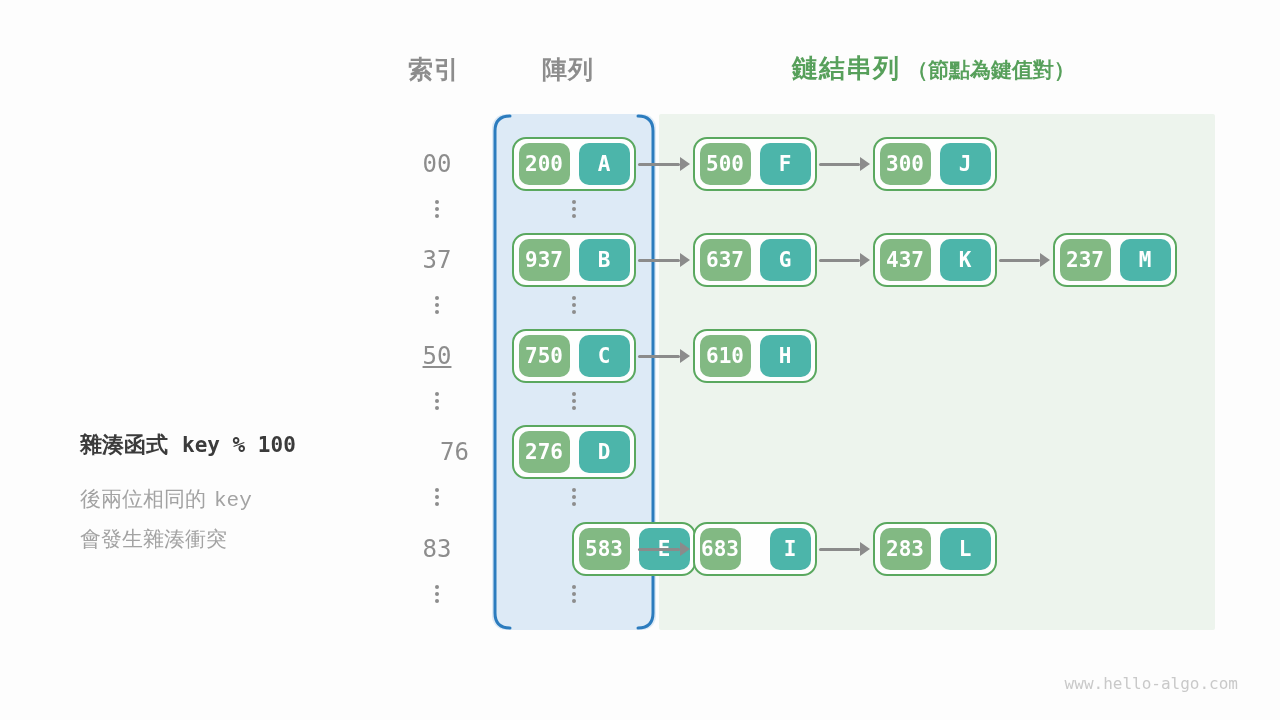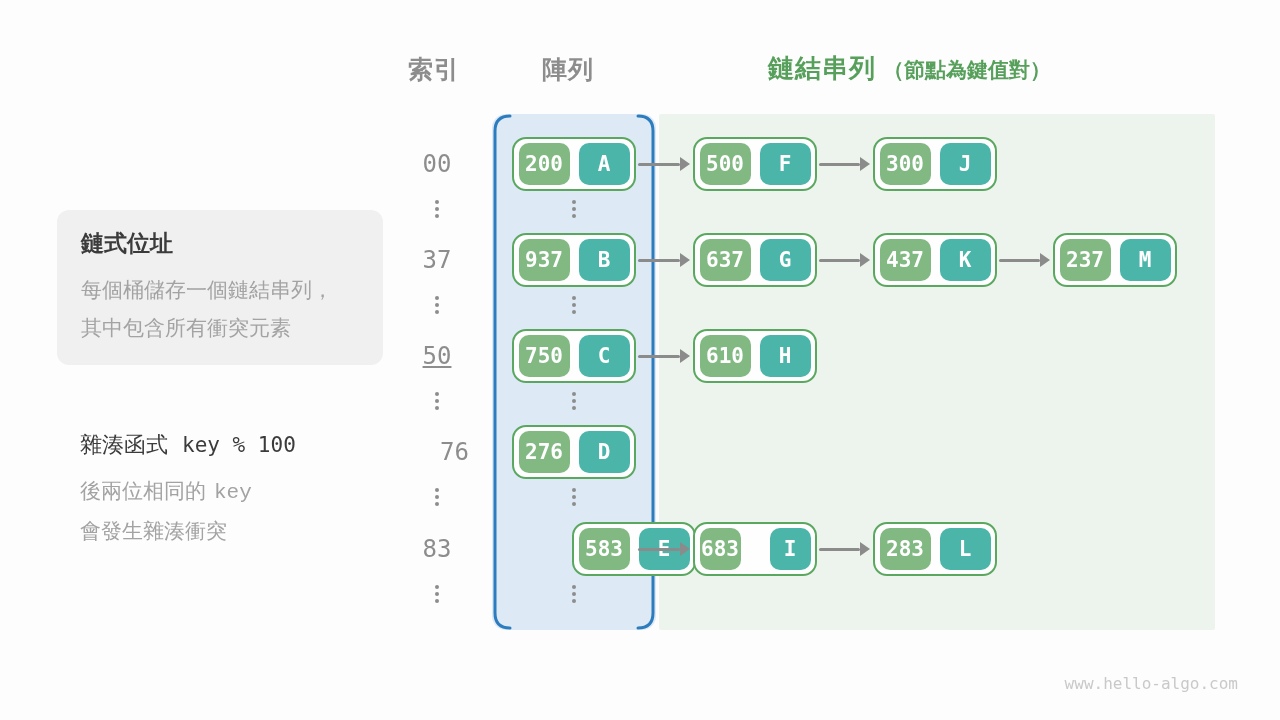--- a/index.html
+++ b/index.html
@@ -13,31 +13,31 @@
   body{width:1280px;height:720px;background:#fdfdfd;overflow:hidden;
        font-family:"Liberation Sans","DejaVu Sans",sans-serif;}
   .canvas{position:relative;width:1280px;height:516px;}
 
   .col-header{position:absolute;top:53px;font-size:25px;font-weight:bold;
               color:var(--label-gray);letter-spacing:1px;}
   #hdr-index{left:405px;width:58px;text-align:center;}
   #hdr-array{left:539px;width:58px;text-align:center;}
   .list-header{position:absolute;left:768px;top:51px;display:flex;
                align-items:baseline;gap:7px;color:var(--accent-green);}
-  .list-title{font-size:26px;font-weight:bold;letter-spacing:1px;}
+  .list-title{font-size:26px;font-weight:bold;letter-spacing:1px;margin-left:24px;}
   .list-note{font-size:21px;font-weight:600;}
 
   .info-box{position:absolute;left:57px;top:210px;width:326px;height:155px;
             background:var(--infobox-bg);border-radius:12px;box-sizing:border-box;
             padding:18px 24px;}
   .info-title{font-size:23px;font-weight:bold;color:var(--text-dark);margin-bottom:12px;}
   .info-line{font-size:21px;color:var(--text-gray);line-height:38px;}
 
   .hash-note{position:absolute;left:80px;top:430px;}
-  .hash-title{font-size:22px;font-weight:normal;color:var(--text-dark);margin-bottom:12px;}
+  .hash-title{font-size:22px;font-weight:bold;color:var(--text-dark);margin-bottom:20px;}
   .hash-title .code{font-family:"DejaVu Sans Mono","Liberation Mono",monospace;
                     font-size:21px;margin-left:14px;}
   .hash-line{font-size:21px;color:var(--text-gray);line-height:38px;}
   .hash-line .code-gray{font-family:Liberation Mono, monospace;
                         margin-left:8px;}
 
   .array-panel{position:absolute;left:492px;top:114px;width:164px;height:516px;
                background:var(--panel-blue-bg);border-radius:14px;}
   .array-panel svg{position:absolute;left:0;top:0;}
   .list-panel{position:absolute;left:659px;top:114px;width:556px;height:516px;
@@ -74,25 +74,20 @@
 
 <div class="canvas">
 
   <div class="col-header" id="hdr-index">索引</div>
   <div class="col-header" id="hdr-array">陣列</div>
   <div class="list-header">
     <span class="list-title">鏈結串列</span>
     <span class="list-note">（節點為鍵值對）</span>
   </div>
 
-  <div class="info-box">
-    <div class="info-title">鏈式位址</div>
-    <div class="info-line">每個桶儲存一個鏈結串列，</div>
-    <div class="info-line">其中包含所有衝突元素</div>
-  </div>
 
   <div class="hash-note">
     <div class="hash-title">
       <span>雜湊函式</span><span class="code">key % 100</span>
     </div>
     <div class="hash-line">
       <span>後兩位相同的</span><span class="code-gray">key</span>
     </div>
     <div class="hash-line">會發生雜湊衝突</div>
   </div>

